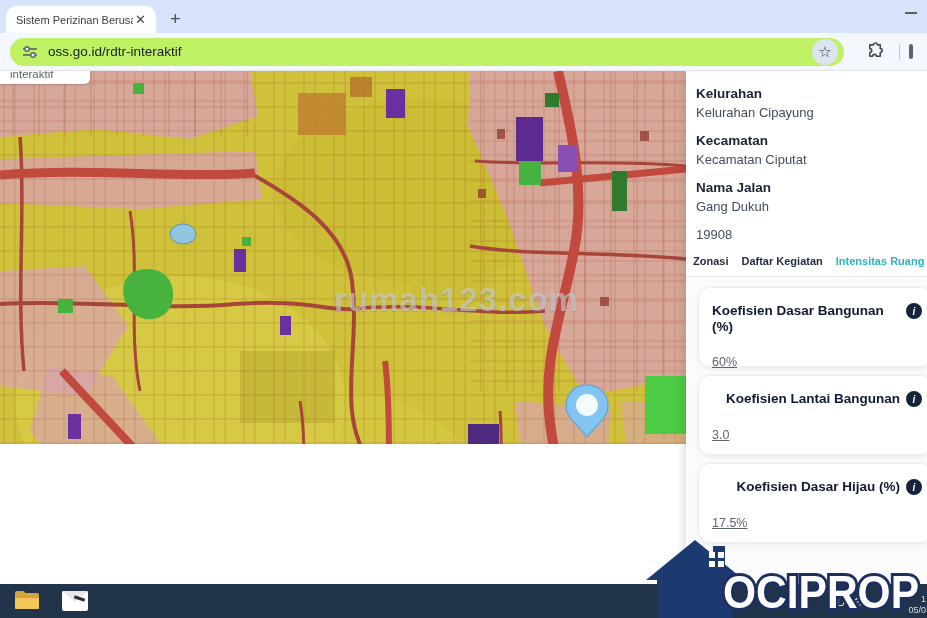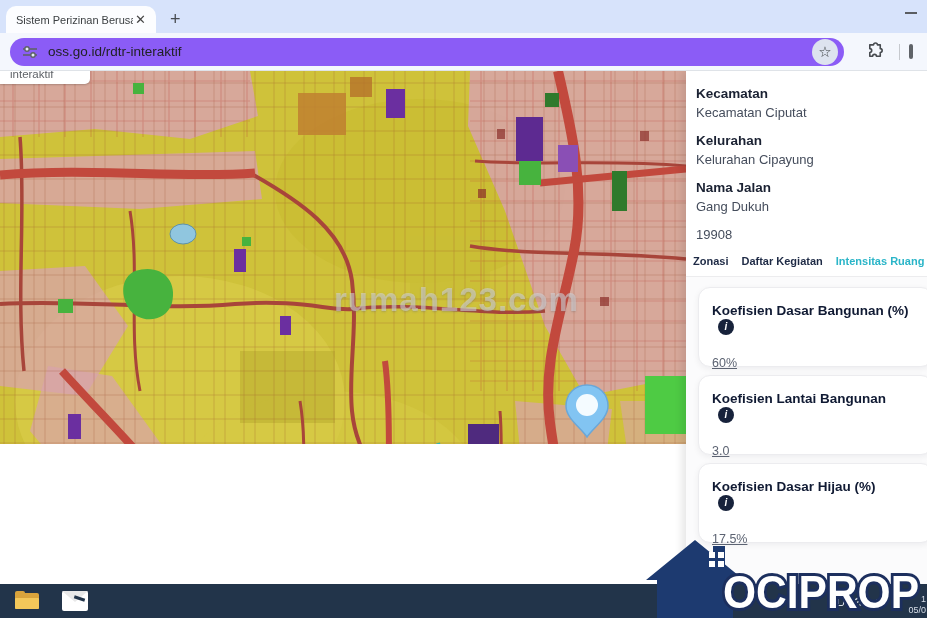--- a/index.html
+++ b/index.html
@@ -11,21 +11,21 @@
   .tabstrip{position:relative;height:33px;background:#d7e3fb;display:flex;align-items:flex-end;}
   .tab{margin-left:6px;width:150px;height:27px;background:#fcfdff;border-radius:10px 10px 0 0;
     display:flex;align-items:center;padding:0 8px 0 10px;}
   .tab-title{flex:1;font-size:11px;color:#3c4043;white-space:nowrap;overflow:hidden;}
   .tab-close{font-size:13px;color:#444;padding:0 2px;cursor:default;}
   .newtab{margin:0 0 5px 14px;font-size:18px;color:#474b50;line-height:18px;}
   .win-min{position:absolute;top:12px;right:10px;width:12px;height:2px;background:#5a5d61;}
 
   .toolbar{position:relative;z-index:3;height:38px;background:#f4f7fd;display:flex;align-items:center;
     padding:0 10px;border-bottom:1px solid #dfe3e8;}
-  .urlbar{width:834px;height:28px;background:#8b5cf6;border-radius:15px;display:flex;
+  .urlbar{width:834px;height:28px;background:#bef264;border-radius:15px;display:flex;
     align-items:center;padding:0 6px 0 12px;}
   .siteinfo{width:16px;height:14px;margin-right:10px;flex:none;}
   .url-text{flex:1;font-size:13.5px;color:#202124;white-space:nowrap;overflow:hidden;}
   .star-wrap{width:26px;height:26px;border-radius:50%;background:#dde3ef;display:flex;
     align-items:center;justify-content:center;flex:none;}
   .star{font-size:15px;color:#3c4043;line-height:15px;}
   .ext-icon{margin-left:22px;flex:none;}
   .tb-sep{width:1px;height:16px;background:#c6c9ce;margin-left:14px;}
   .edge-item{width:4px;height:15px;background:#5f6368;border-radius:2px;margin-left:9px;}
 
@@ -48,21 +48,21 @@
   .field{margin-bottom:13px;}
   .field-label{font-size:13.5px;font-weight:bold;color:#1b2233;margin-bottom:4px;}
   .field-value{font-size:13px;color:#454d5c;}
   .tabsrow{display:flex;gap:13px;margin-top:9px;padding:0 16px 9px 7px;border-bottom:1px solid #ececee;
     font-size:11px;font-weight:bold;color:#1e2a45;white-space:nowrap;}
   .ptab{cursor:default;}
   .ptab.active{color:#2ab5c8;}
   .cards{background:#fbfbfc;padding:10px 0 0 12px;height:100%;}
   .card{background:#fff;border:1px solid #ececef;border-radius:12px;
     box-shadow:0 2px 6px rgba(16,24,40,.06);padding:15px 10px 14px 13px;margin:0 -6px 8px 0;height:80px;}
-  .card-head{display:flex;align-items:flex-start;justify-content:center;flex-direction:column;}
+  .card-head{display:flex;align-items:flex-start;justify-content:flex-end;}
   .card-title{font-size:13.5px;font-weight:bold;color:#101a33;line-height:1.15;}
   .info-icon{flex:none;width:16px;height:16px;border-radius:50%;background:#17223b;color:#fff;
     font-size:10px;font-weight:bold;font-style:italic;display:flex;align-items:center;
     justify-content:center;margin-left:6px;}
   .card-value{margin-top:21px;font-size:12.5px;color:#5c6372;text-decoration:underline;}
 
   
   .taskbar{position:absolute;left:0;right:0;bottom:0;height:34px;background:#22344a;z-index:5;
     display:flex;align-items:center;}
   .tb-icon{margin-left:14px;width:26px;height:22px;position:relative;}
@@ -221,26 +221,26 @@
 
       <svg class="pin" viewBox="0 0 46 56">
         <path d="M23 2 C35 2 44 11 44 23 C44 35 30 44 23 54 C16 44 2 35 2 23 C2 11 11 2 23 2 Z" fill="#82c4f2" stroke="#6aa7d8" stroke-width="1.5"></path>
         <circle cx="23" cy="22" r="11" fill="#f4fbff"></circle>
       </svg>
     </div>
 
     <div class="panel">
       <div class="fields">
         <div class="field">
+          <div class="field-label">Kelurahan</div>
+          <div class="field-value">Kelurahan Cipayung</div>
+        </div>
+        <div class="field">
           <div class="field-label">Kecamatan</div>
           <div class="field-value">Kecamatan Ciputat</div>
-        </div>
-        <div class="field">
-          <div class="field-label">Kelurahan</div>
-          <div class="field-value">Kelurahan Cipayung</div>
         </div>
         <div class="field">
           <div class="field-label">Nama Jalan</div>
           <div class="field-value">Gang Dukuh</div>
         </div>
         <div class="field">
           <div class="field-value">19908</div>
         </div>
       </div>
 

